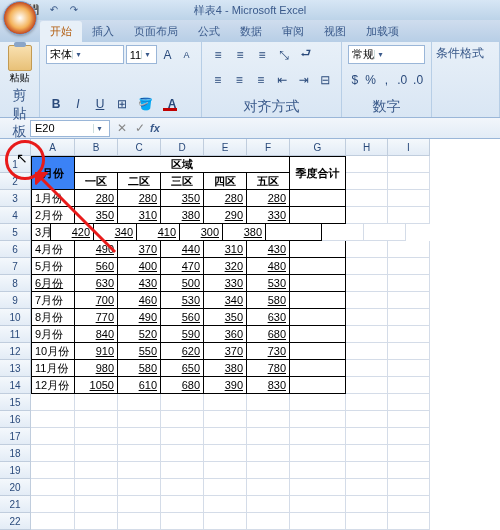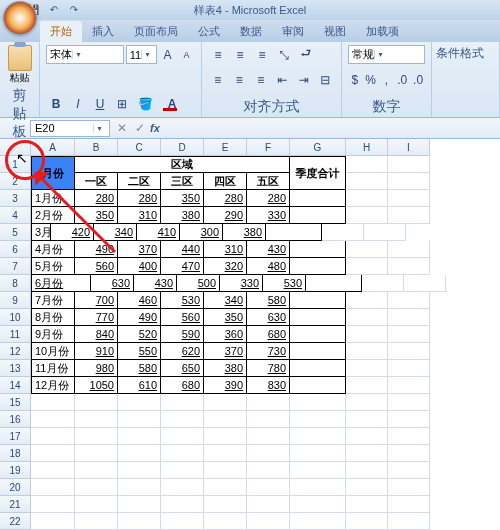--- a/index.html
+++ b/index.html
@@ -271,21 +271,21 @@
           <div class="cell br bb r" style="width: 43px;">560</div>
           <div class="cell br bb r" style="width: 43px;">400</div>
           <div class="cell br bb r" style="width: 43px;">470</div>
           <div class="cell br bb r" style="width: 43px;">320</div>
           <div class="cell br bb r" style="width: 43px;">480</div>
           <div class="cell br bb" style="width: 56px;"></div>
           <div class="cell " style="width: 42px;"></div>
           <div class="cell " style="width: 42px;"></div>
         </div>
         <div class="row">
-          <div class="cell bl br bb" style="width: 60px; text-decoration: underline;">6月份</div>
+          <div class="cell bl br bb" style="width: 44px; text-decoration: underline;">6月份</div>
           <div class="cell br bb r" style="width: 43px;">630</div>
           <div class="cell br bb r" style="width: 43px;">430</div>
           <div class="cell br bb r" style="width: 43px;">500</div>
           <div class="cell br bb r" style="width: 43px;">330</div>
           <div class="cell br bb r" style="width: 43px;">530</div>
           <div class="cell br bb" style="width: 56px;"></div>
           <div class="cell " style="width: 42px;"></div>
           <div class="cell " style="width: 42px;"></div>
         </div>
         <div class="row">

